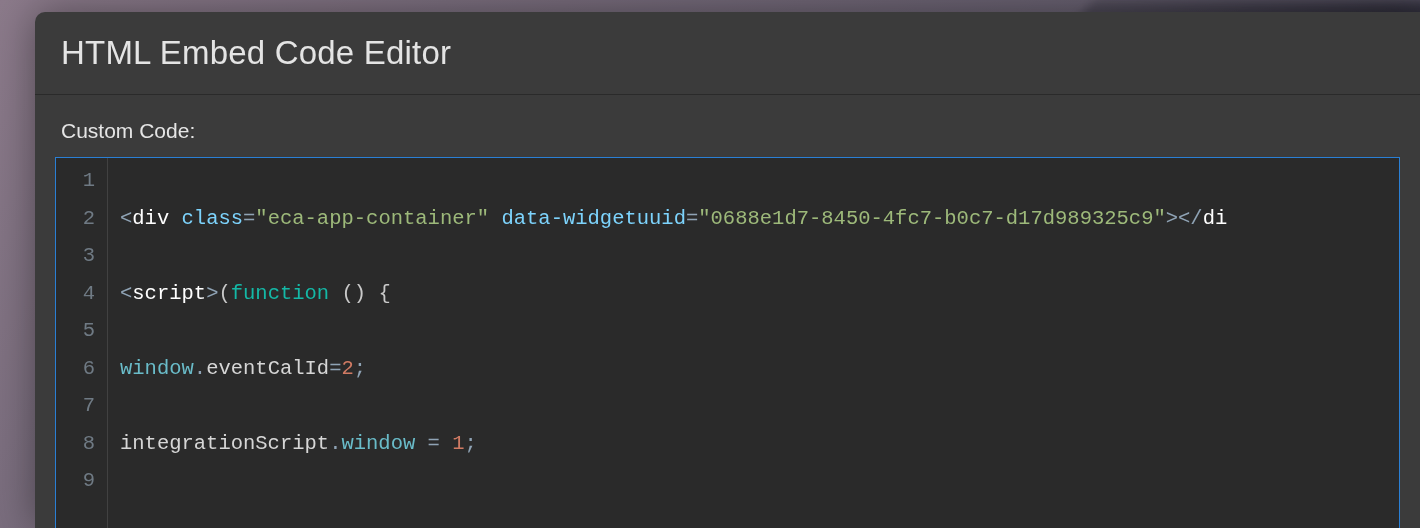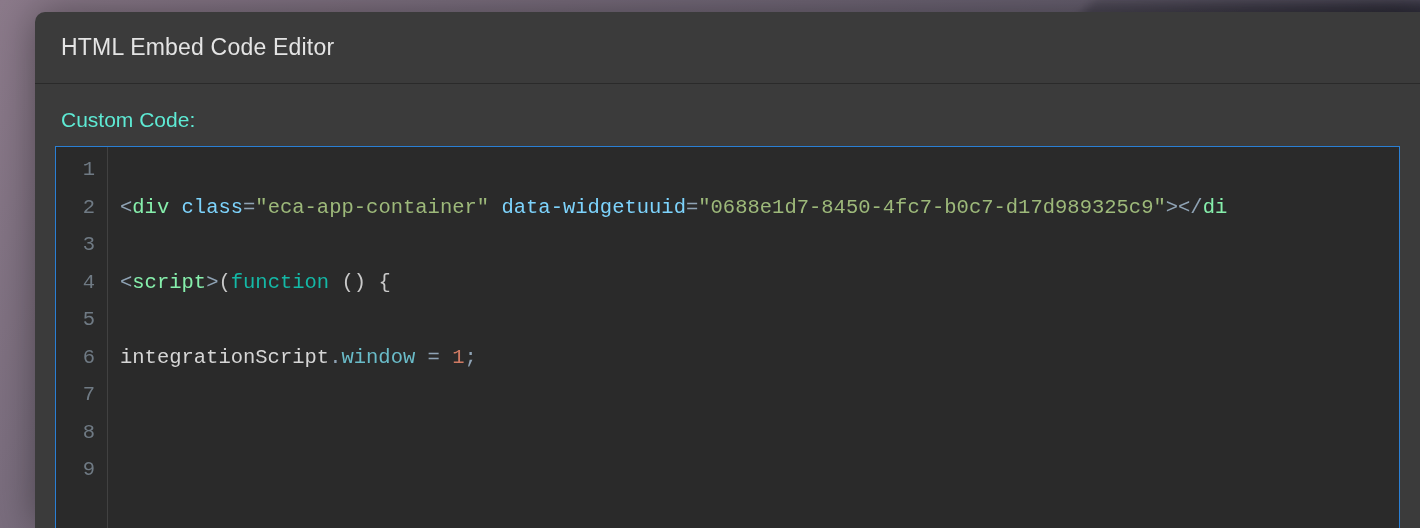--- a/index.html
+++ b/index.html
@@ -28,26 +28,26 @@
       border-top-left-radius: 10px;
       box-shadow: 0 0 40px rgba(0,0,0,0.4);
       overflow: hidden;
     }
     .titlebar {
       padding: 22px 26px;
       border-bottom: 1px solid #2a2a2a;
     }
     .title {
       color: #e4e4e4;
-      font-size: 23px;
+      font-size: 33px;
       font-weight: 400;
       letter-spacing: 0.2px;
     }
     .section-label {
-      color: #5eead4;
+      color: #e5e5e5;
       font-size: 21px;
       font-weight: 300;
       padding: 24px 26px 14px 26px;
     }
     .editor-frame {
       margin: 0 20px 0 20px;
       border: 1.5px solid #2a7fd4;
       border-bottom: none;
       background: #2a2a2a;
     }
@@ -68,21 +68,21 @@
       min-width: 52px;
     }
     .gutter div { font-weight: 400; }
     .code {
       padding: 4px 0 0 12px;
       white-space: pre;
       color: #cfd6dd;
       flex: 1;
       overflow: hidden;
     }
-    .tag { color: #86efac; }
+    .tag { color: #ffffff; }
     .attr { color: #7dd3fc; }
     .str { color: #9db97a; }
     .punct { color: #8fa3b5; }
     .kw { color: #14b8a6; }
     .fn { color: #6abcc9; }
     .prop { color: #6abcc9; }
     .num { color: #d07a63; }
     .ident { color: #d6d6d6; }
     .paren { color: #c9c9c9; }
   </style>
@@ -107,20 +107,21 @@
         <div>4</div>
         <div>5</div>
         <div>6</div>
         <div>7</div>
         <div>8</div>
         <div>9</div>
       </div>
       <div class="code">
 <div><span class="punct">&lt;</span><span class="tag">div</span><span> </span><span class="attr">class</span><span class="punct">=</span><span class="str">"eca-app-container"</span><span> </span><span class="attr">data-widgetuuid</span><span class="punct">=</span><span class="str">"0688e1d7-8450-4fc7-b0c7-d17d989325c9"</span><span class="punct">&gt;</span><span class="punct">&lt;/</span><span class="tag">di</span></div>
 <div><span class="punct">&lt;</span><span class="tag">script</span><span class="punct">&gt;</span><span class="paren">(</span><span class="kw">function</span><span> </span><span class="paren">(</span><span class="paren">)</span><span class="paren"> {</span></div>
+<div><span class="prop">window</span><span class="punct">.</span><span class="ident">eventCalId</span><span class="punct">=</span><span class="num">2</span><span class="punct">;</span></div>
 <div><span class="ident">integrationScript</span><span class="punct">.</span><span class="prop">window</span><span class="punct"> = </span><span class="num">1</span><span class="punct">;</span></div>
 
 
 
 
       </div>
     </div>
   </div>
 </div>
 

